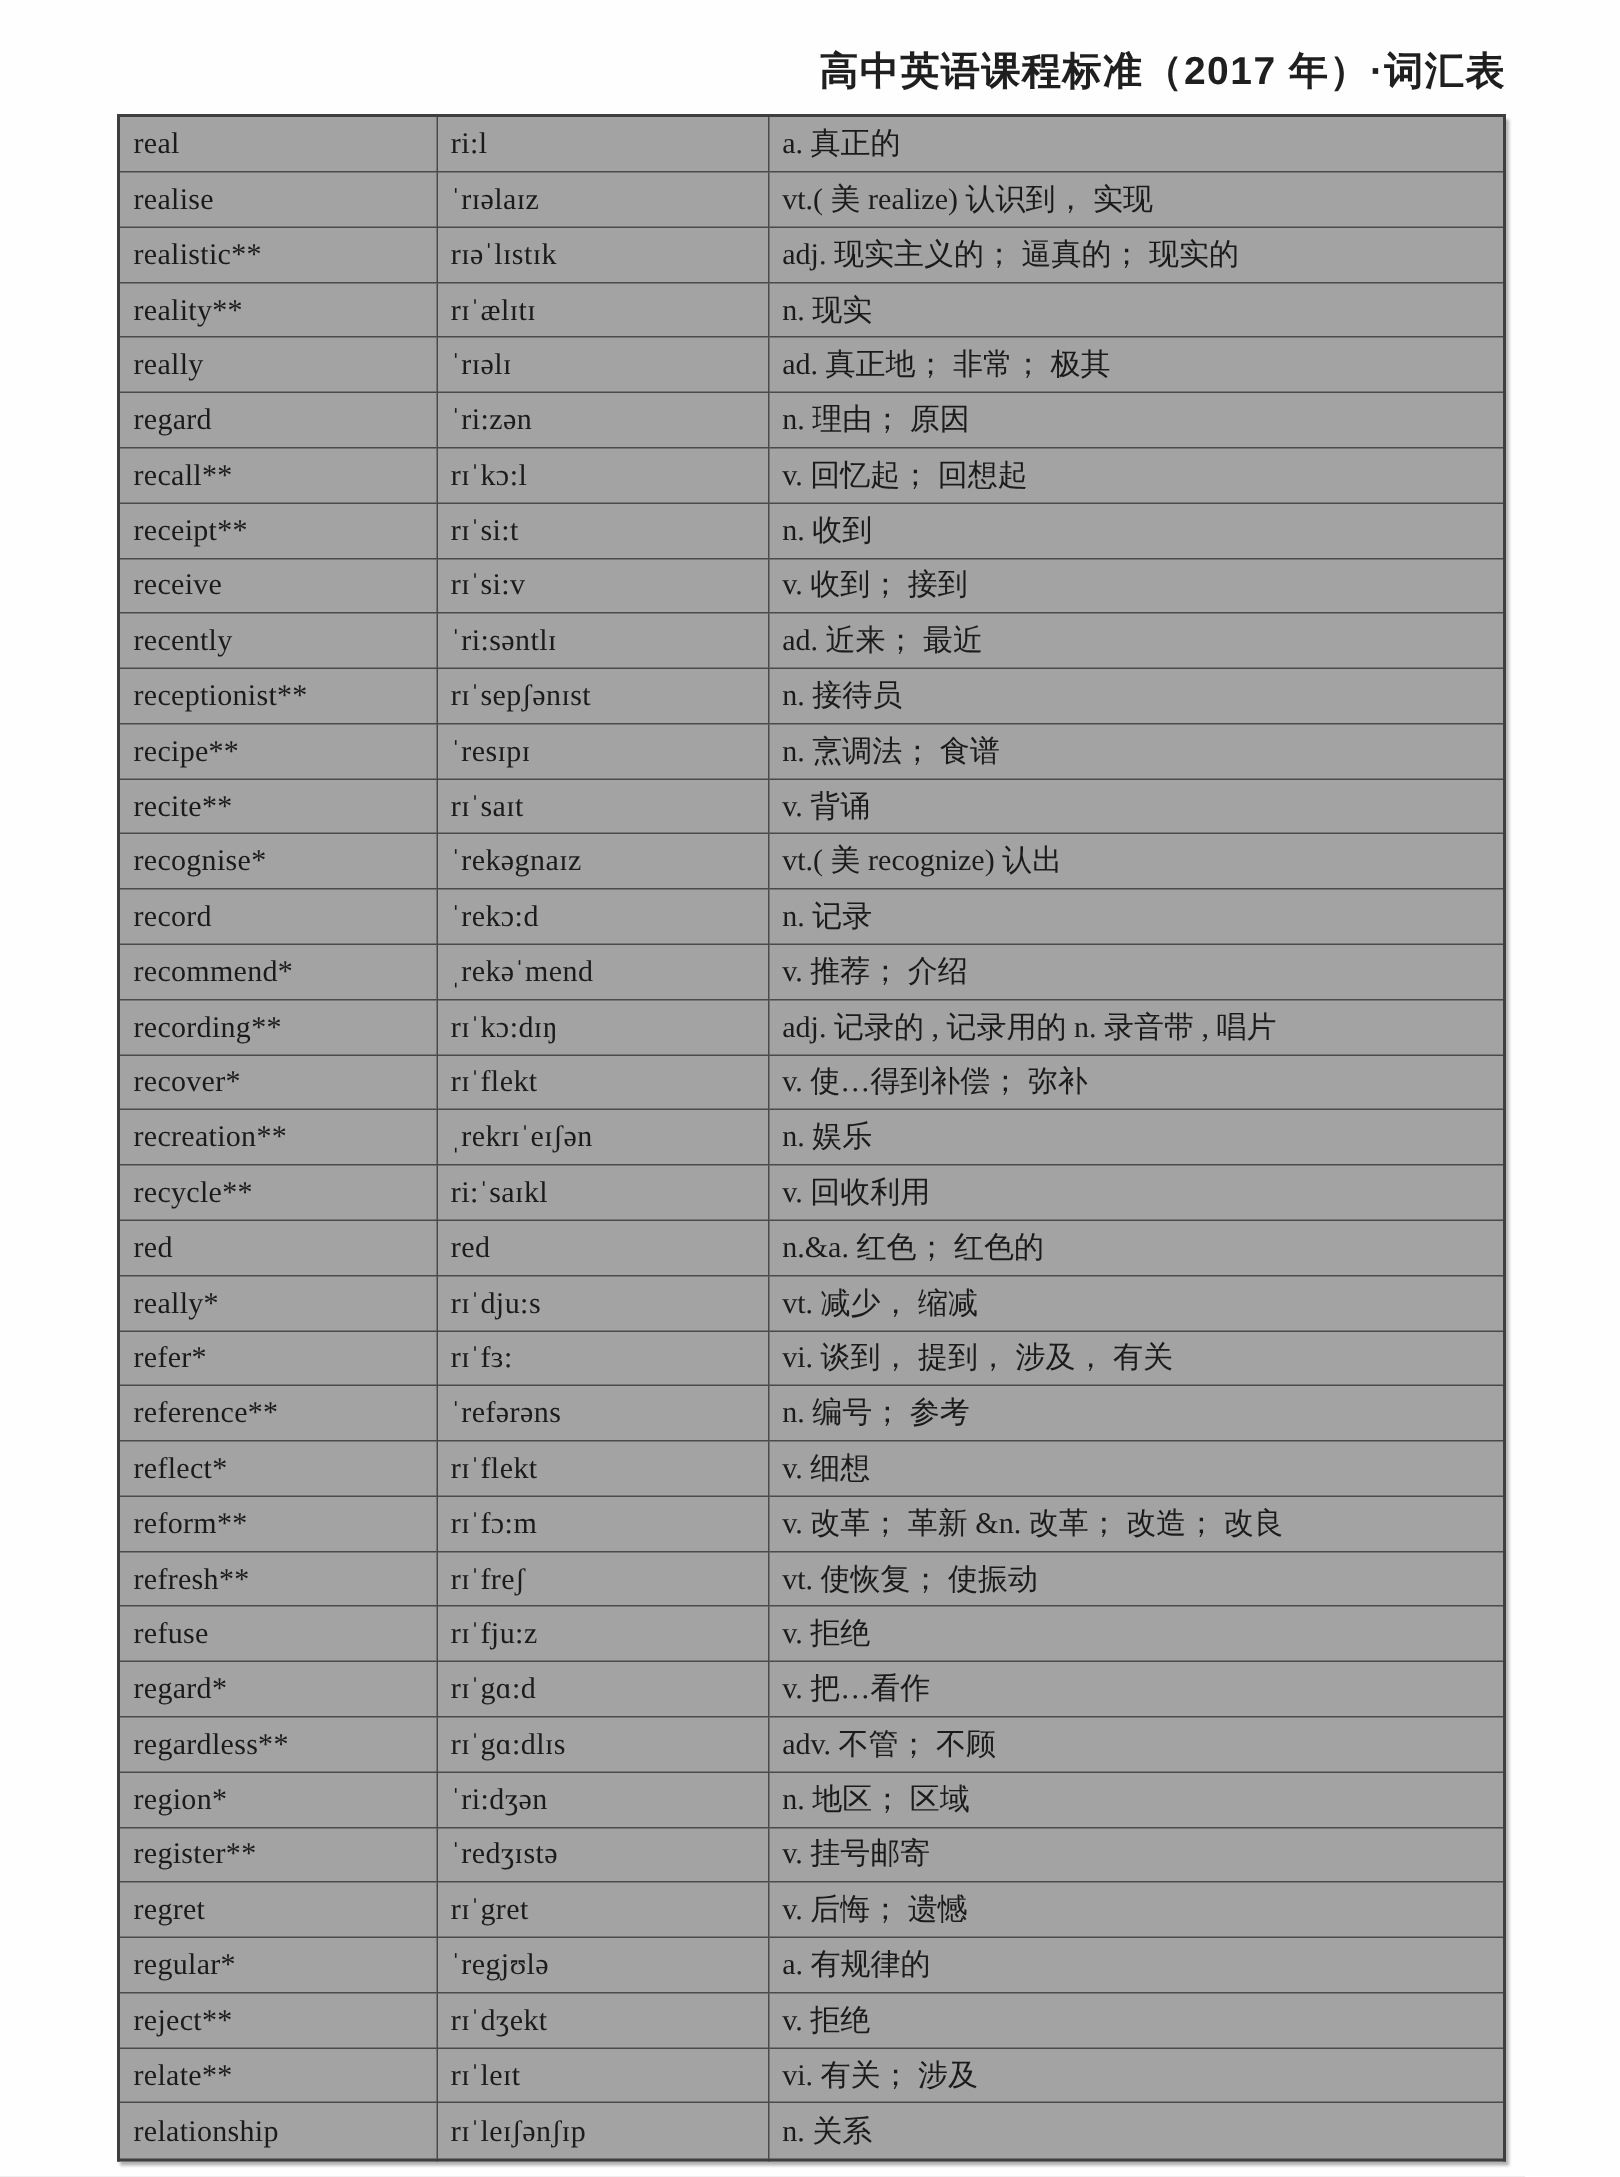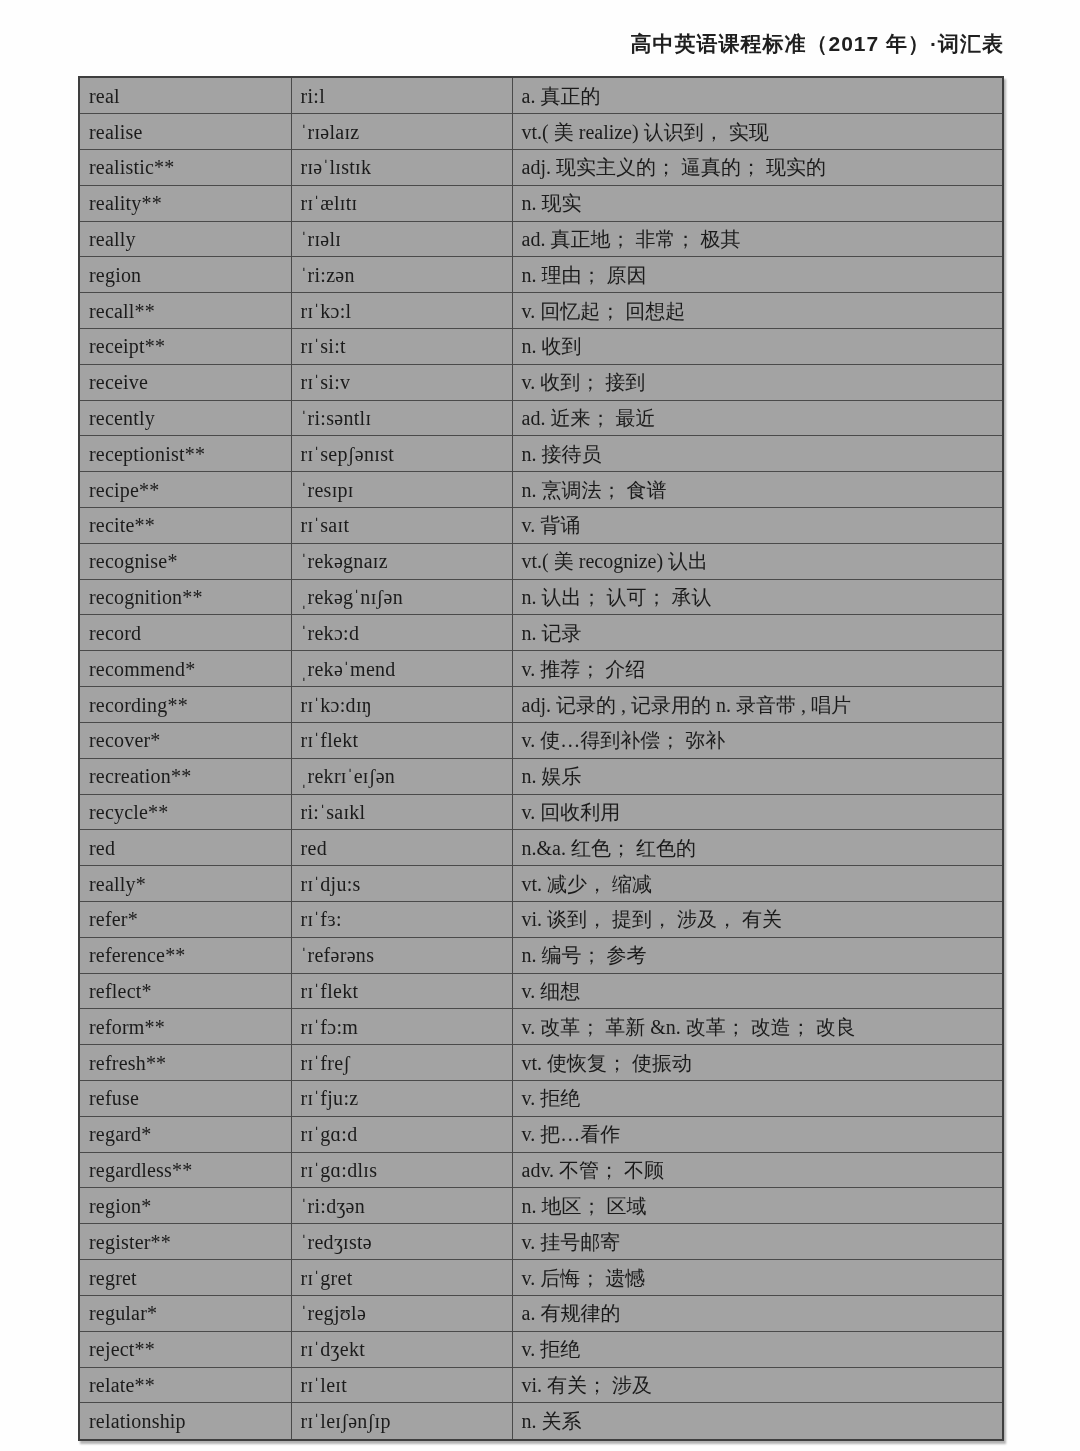--- a/index.html
+++ b/index.html
@@ -13,21 +13,21 @@
     height: 1451px;
     background: #fefefe;
     overflow: hidden;
     font-family: "Liberation Serif", "DejaVu Serif", serif;
   }
   .header-title {
     position: absolute;
     top: 30px;
     right: 76px;
     font-family: "Liberation Sans", "DejaVu Sans", sans-serif;
-    font-size: 21px;
+    font-size: 26px;
     font-weight: 600;
     color: #1f1f1f;
     letter-spacing: 1px;
     white-space: nowrap;
   }
   table.vocab {
     position: absolute;
     left: 78px;
     top: 76px;
     width: 926px;
@@ -88,21 +88,21 @@
           <td class="word-cell">reality**</td>
           <td class="phon-cell">rɪˈælɪtɪ</td>
           <td class="def-cell">n. 现实</td>
         </tr>
         <tr>
           <td class="word-cell">really</td>
           <td class="phon-cell">ˈrɪəlɪ</td>
           <td class="def-cell">ad. 真正地； 非常； 极其</td>
         </tr>
         <tr>
-          <td class="word-cell">region</td>
+          <td class="word-cell">regard</td>
           <td class="phon-cell">ˈri:zən</td>
           <td class="def-cell">n. 理由； 原因</td>
         </tr>
         <tr>
           <td class="word-cell">recall**</td>
           <td class="phon-cell">rɪˈkɔ:l</td>
           <td class="def-cell">v. 回忆起； 回想起</td>
         </tr>
         <tr>
           <td class="word-cell">receipt**</td>
@@ -133,25 +133,20 @@
           <td class="word-cell">recite**</td>
           <td class="phon-cell">rɪˈsaɪt</td>
           <td class="def-cell">v. 背诵</td>
         </tr>
         <tr>
           <td class="word-cell">recognise*</td>
           <td class="phon-cell">ˈrekəgnaɪz</td>
           <td class="def-cell">vt.( 美 recognize) 认出</td>
         </tr>
         <tr>
-          <td class="word-cell">recognition**</td>
-          <td class="phon-cell">ˌrekəgˈnɪʃən</td>
-          <td class="def-cell">n. 认出； 认可； 承认</td>
-        </tr>
-        <tr>
           <td class="word-cell">record</td>
           <td class="phon-cell">ˈrekɔ:d</td>
           <td class="def-cell">n. 记录</td>
         </tr>
         <tr>
           <td class="word-cell">recommend*</td>
           <td class="phon-cell">ˌrekəˈmend</td>
           <td class="def-cell">v. 推荐； 介绍</td>
         </tr>
         <tr>

